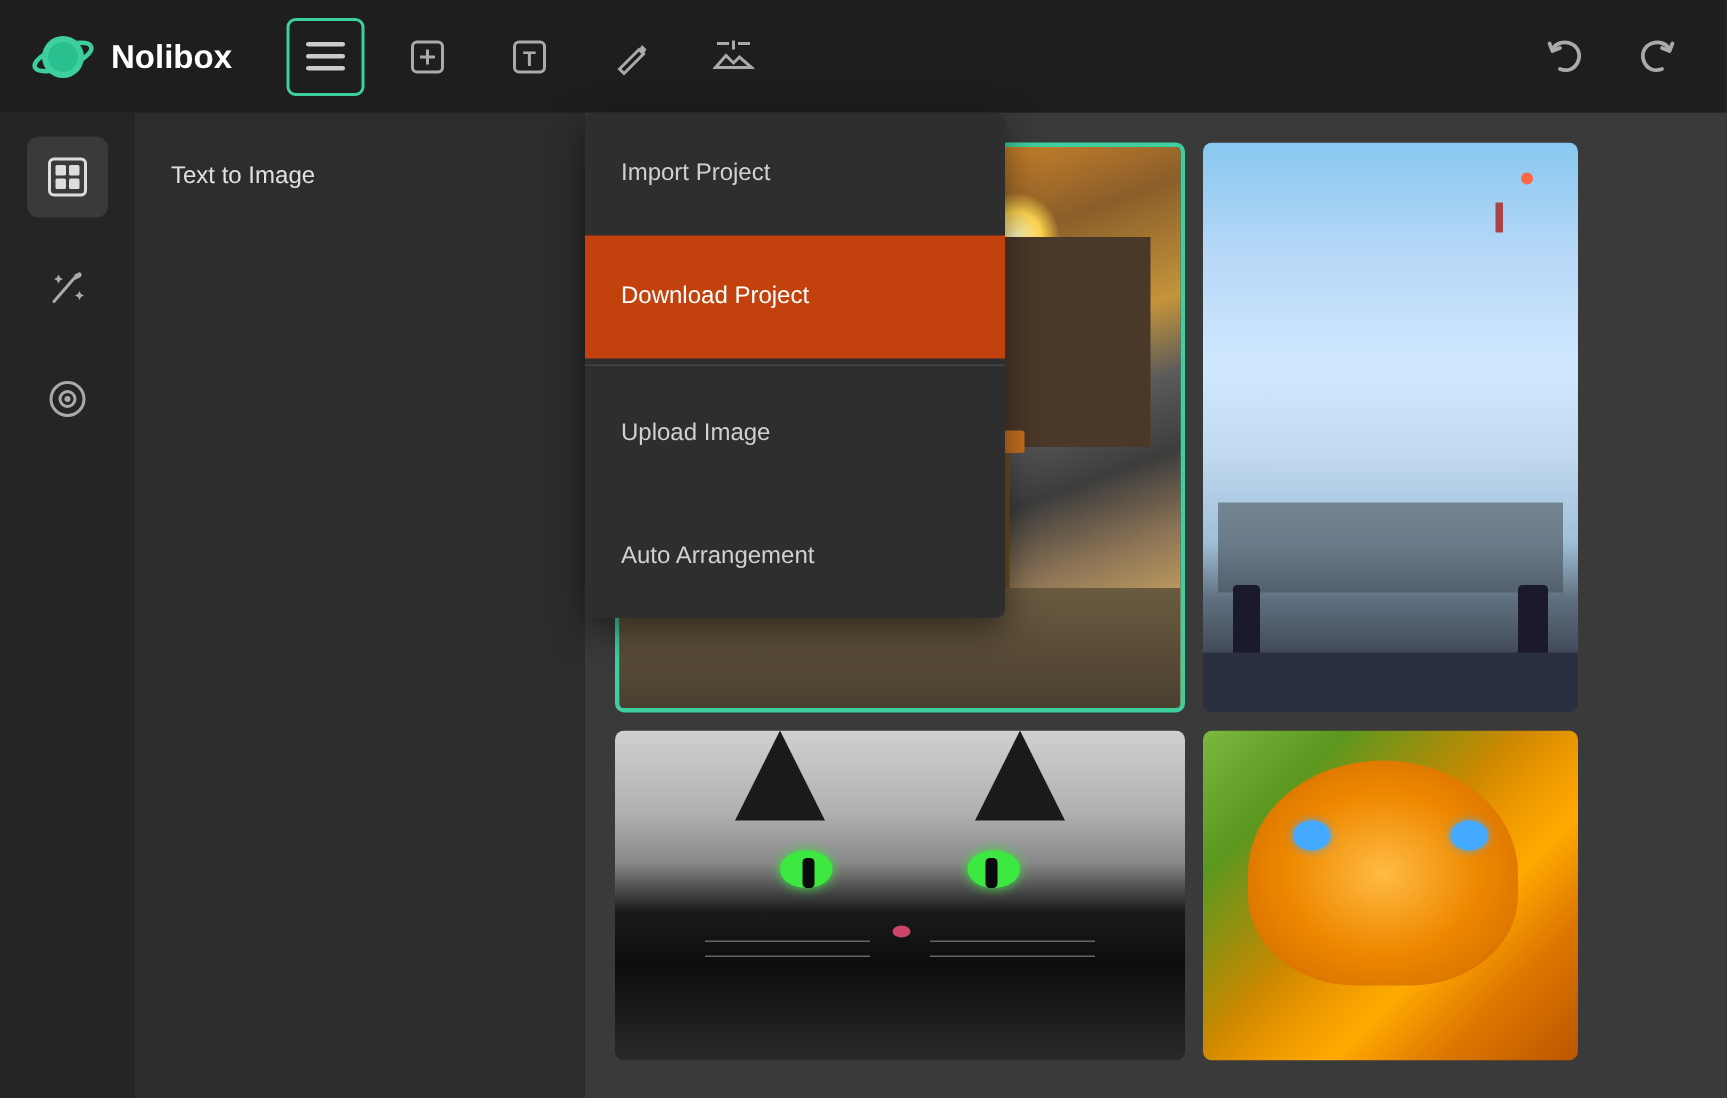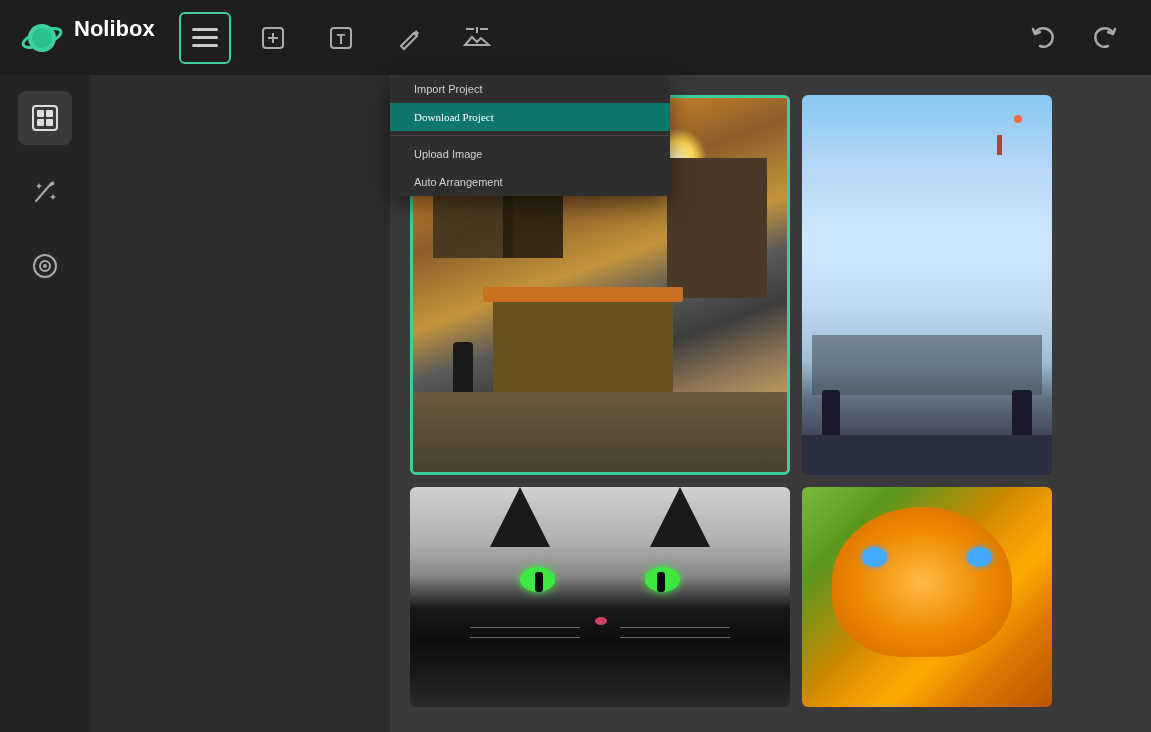--- a/index.html
+++ b/index.html
@@ -19,23 +19,23 @@
       background: #1e1e1e;
       display: flex;
       align-items: center;
       padding: 0 20px;
       gap: 16px;
       position: relative;
       z-index: 100;
     }
     .logo-area {
       display: flex;
-      align-items: flex-start;
+      align-items: center;
       gap: 10px;
-      margin-right: 8px;
+      margin-right: 20px;
     }
     .logo-icon {
       width: 44px;
       height: 44px;
     }
     .logo-text {
       font-size: 22px;
       font-weight: 700;
       color: #fff;
     }
@@ -145,30 +145,29 @@
       top: 75px;
       left: 390px;
       width: 280px;
       background: #2e2e2e;
       border-radius: 6px;
       box-shadow: 0 8px 24px rgba(0,0,0,0.5);
       z-index: 300;
       overflow: hidden;
     }
     .dropdown-item {
-      padding: 8px 24px;
-      font-size: 11px;
+      padding: 32px 24px;
+      font-size: 16px;
       color: #d0d0d0;
       cursor: pointer;
       white-space: nowrap;
     }
     .dropdown-item.highlighted {
-      background: #0f766e;
+      background: #c2410c;
       color: #fff;
-      font-family: Liberation Serif, serif;
     }
     .dropdown-divider {
       height: 1px;
       background: #444;
       margin: 4px 0;
     }
   </style>
 </head>
 <body>
 
@@ -262,20 +261,21 @@
   <div class="sidebar-icon">
     <svg width="28" height="28" viewBox="0 0 28 28">
       <circle cx="14" cy="14" r="11" fill="none" stroke="#aaa" stroke-width="2"></circle>
       <circle cx="14" cy="14" r="5" fill="none" stroke="#aaa" stroke-width="2"></circle>
       <circle cx="14" cy="14" r="2" fill="#aaa"></circle>
     </svg>
   </div>
 </div>
 
 <div class="left-panel">
+  <div class="panel-item">Text to Image</div>
 </div>
 
 <div class="main-area">
   <div class="image-grid">
 
     <div class="img-card selected" style="grid-row: 1; grid-column: 1; width:380px; height:380px;">
       <div style="width:380px; height:380px; background: linear-gradient(160deg, #f0b843 0%, #d4882a 15%, #8b5e2a 30%, #c4943a 45%, #5a5a5a 55%, #3d3d3d 65%, #8b7355 75%, #c4a060 85%, #e8c070 95%);">
 
         <div style="position:absolute; top:30px; right:80px; width:60px; height:60px; background:radial-gradient(circle, #fff9c4 0%, #ffd54f 40%, transparent 70%); border-radius:50%;"></div>
 

